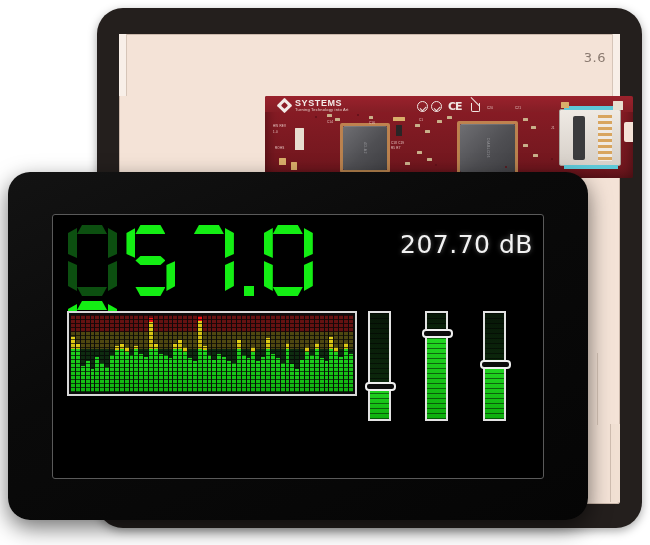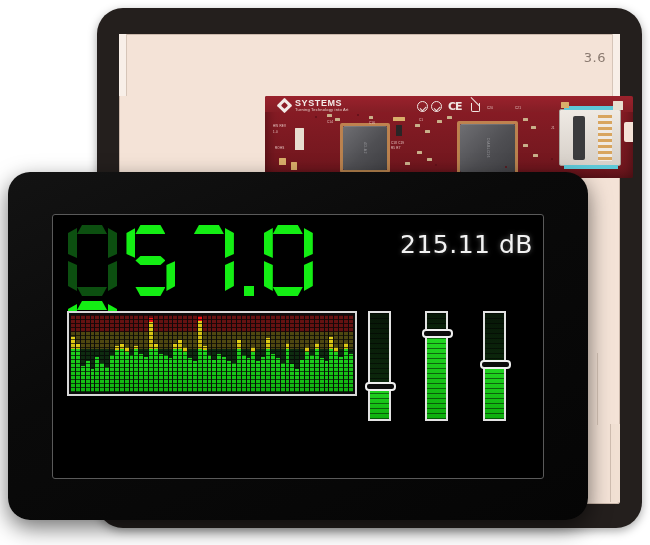--- a/index.html
+++ b/index.html
@@ -248,21 +248,21 @@
           <i class="s a"></i><i class="s b"></i><i class="s c"></i><i class="s d"></i>
           <i class="s e"></i><i class="s f"></i>
         </span>
         <span class="digit">
           <i class="s a"></i><i class="s b"></i><i class="s c"></i><i class="s d"></i>
           <i class="s e"></i><i class="s f"></i>
         </span>
       </div>
 
       <div class="readout">
-        <div class="db">215.11 dB</div>
+        <div class="db">207.70 dB</div>
       </div>
 
       <div class="spectrum" id="spectrum">
           <div class="sbar">
             <span class="track"></span>
             <span class="fill" style="height:56.00000000000001%"></span>
             <span class="mid" style="top:28%;height:16%"></span>
             <span class="grid"></span>
           </div>
           <div class="sbar">

